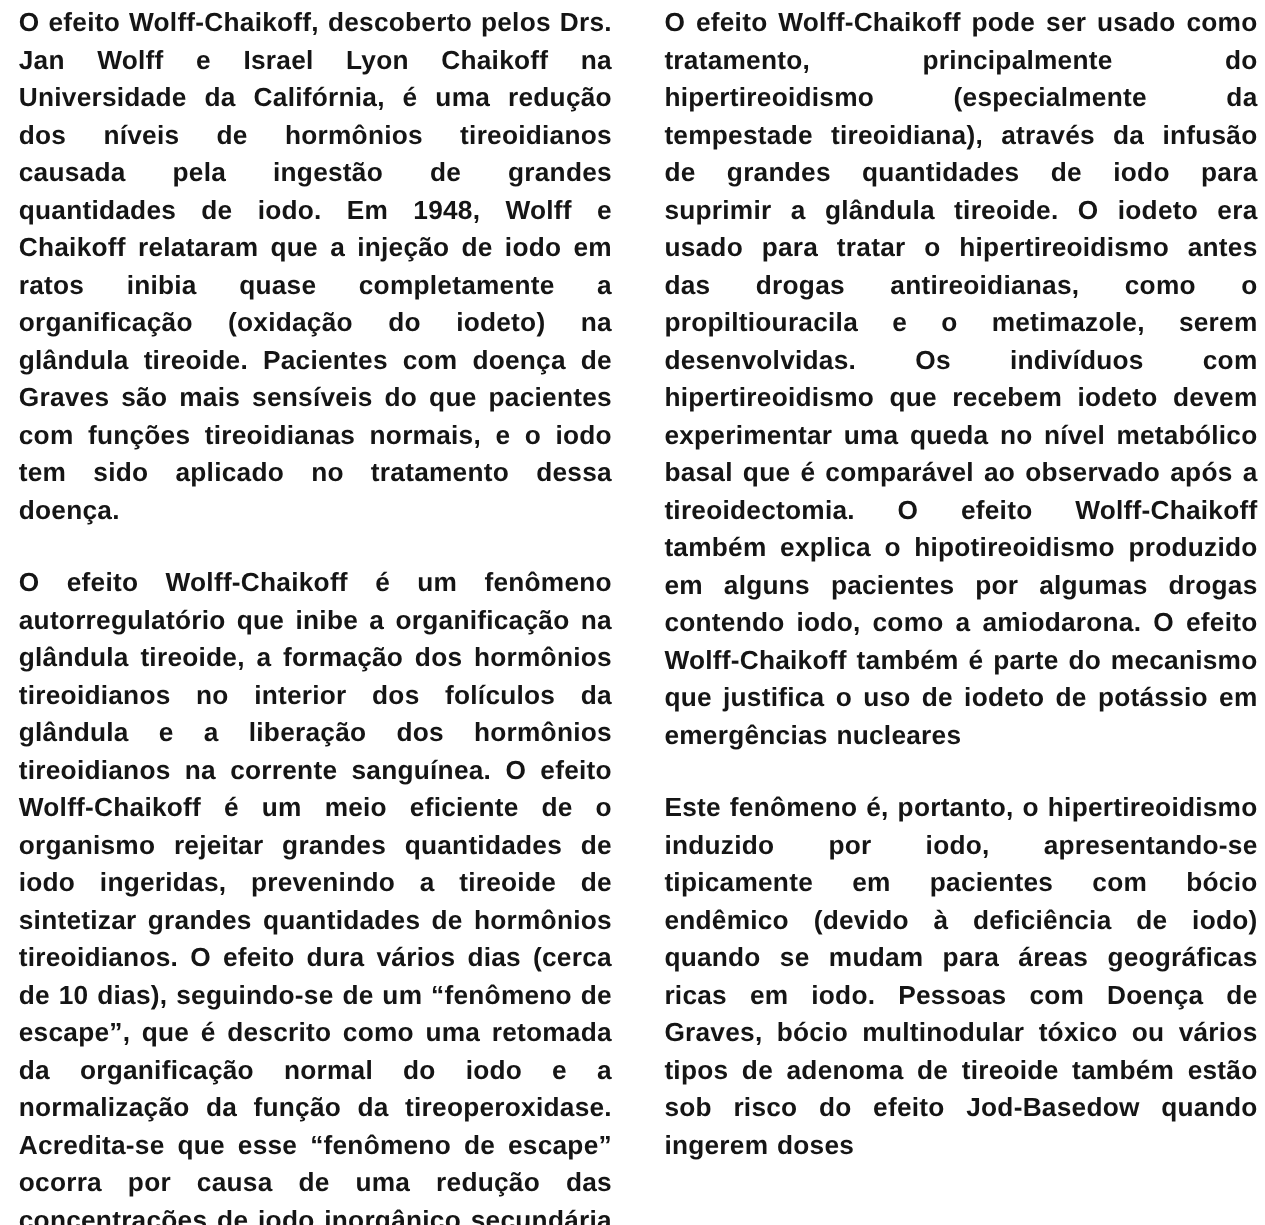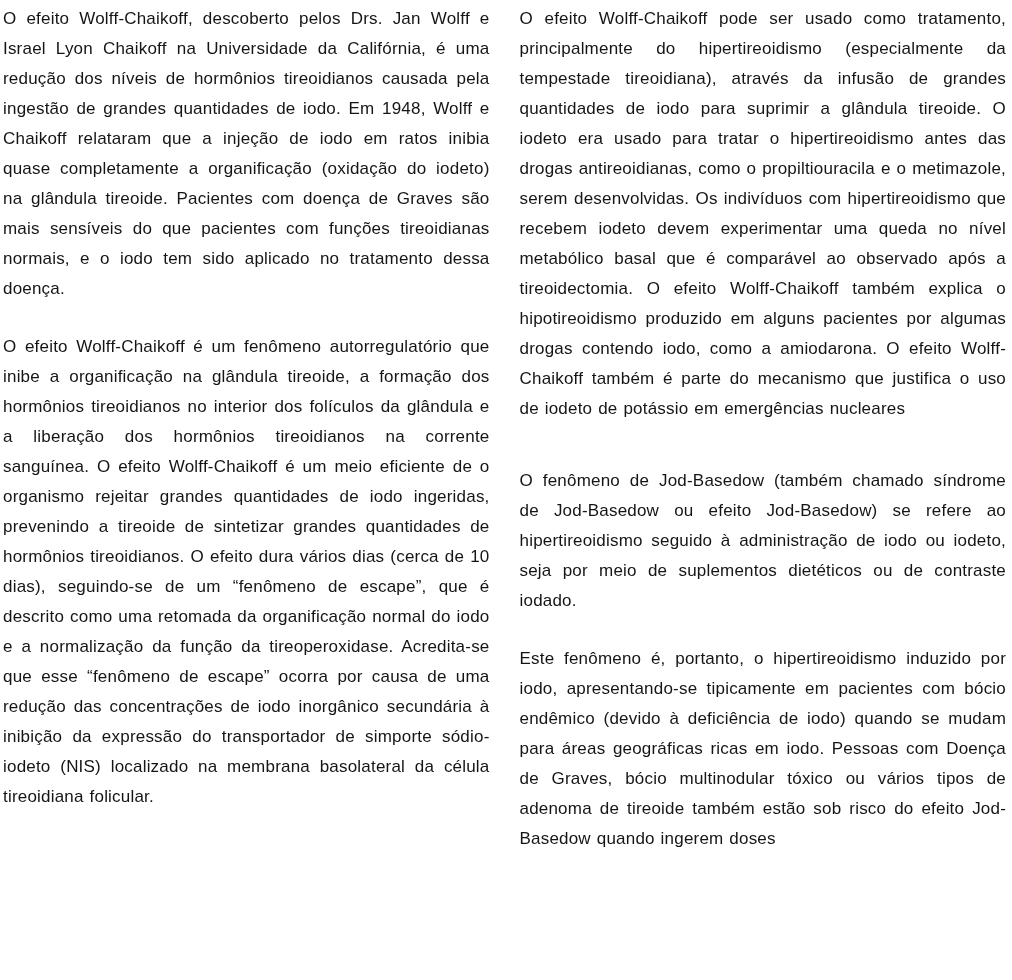--- a/index.html
+++ b/index.html
@@ -20,38 +20,37 @@
     height: 980px;
     padding: 4px 6px 0 3px;
     display: grid;
     grid-template-columns: 1fr 1fr;
     column-gap: 30px;
   }
   .column {
     min-width: 0;
   }
   .column p {
-    margin: 0 0 28px 0;
-    font-size: 17px;
+    margin: 0 0 28px 12px;
+    font-size: 21px;
     line-height: 30px;
     letter-spacing: 0.2px;
     word-spacing: 1px;
     text-align: justify;
-    font-weight: 400;
+    font-weight: 700;
   }
   .column p.extra-gap {
     margin-top: 42px;
   }
 </style>
 </head>
 <body>
 
 <div class="page">
   <div class="column">
     <p>O efeito Wolff-Chaikoff, descoberto pelos Drs. Jan Wolff e Israel Lyon Chaikoff na Universidade da Califórnia, é uma redução dos níveis de hormônios tireoidianos causada pela ingestão de grandes quantidades de iodo. Em 1948, Wolff e Chaikoff relataram que a injeção de iodo em ratos inibia quase completamente a organificação (oxidação do iodeto) na glândula tireoide. Pacientes com doença de Graves são mais sensíveis do que pacientes com funções tireoidianas normais, e o iodo tem sido aplicado no tratamento dessa doença.</p>
     <p>O efeito Wolff-Chaikoff é um fenômeno autorregulatório que inibe a organificação na glândula tireoide, a formação dos hormônios tireoidianos no interior dos folículos da glândula e a liberação dos hormônios tireoidianos na corrente sanguínea. O efeito Wolff-Chaikoff é um meio eficiente de o organismo rejeitar grandes quantidades de iodo ingeridas, prevenindo a tireoide de sintetizar grandes quantidades de hormônios tireoidianos. O efeito dura vários dias (cerca de 10 dias), seguindo-se de um “fenômeno de escape”, que é descrito como uma retomada da organificação normal do iodo e a normalização da função da tireoperoxidase. Acredita-se que esse “fenômeno de escape” ocorra por causa de uma redução das concentrações de iodo inorgânico secundária à inibição da expressão do transportador de simporte sódio-iodeto (NIS) localizado na membrana basolateral da célula tireoidiana folicular.</p>
   </div>
   <div class="column">
     <p>O efeito Wolff-Chaikoff pode ser usado como tratamento, principalmente do hipertireoidismo (especialmente da tempestade tireoidiana), através da infusão de grandes quantidades de iodo para suprimir a glândula tireoide. O iodeto era usado para tratar o hipertireoidismo antes das drogas antireoidianas, como o propiltiouracila e o metimazole, serem desenvolvidas. Os indivíduos com hipertireoidismo que recebem iodeto devem experimentar uma queda no nível metabólico basal que é comparável ao observado após a tireoidectomia. O efeito Wolff-Chaikoff também explica o hipotireoidismo produzido em alguns pacientes por algumas drogas contendo iodo, como a amiodarona. O efeito Wolff-Chaikoff também é parte do mecanismo que justifica o uso de iodeto de potássio em emergências nucleares</p>
-    <p class="extra-gap">O fenômeno de Jod-Basedow (também chamado síndrome de Jod-Basedow ou efeito Jod-Basedow) se refere ao hipertireoidismo seguido à administração de iodo ou iodeto, seja por meio de suplementos dietéticos ou de contraste iodado.</p>
     <p>Este fenômeno é, portanto, o hipertireoidismo induzido por iodo, apresentando-se tipicamente em pacientes com bócio endêmico (devido à deficiência de iodo) quando se mudam para áreas geográficas ricas em iodo. Pessoas com Doença de Graves, bócio multinodular tóxico ou vários tipos de adenoma de tireoide também estão sob risco do efeito Jod-Basedow quando ingerem doses</p>
   </div>
 </div>
 
 </body></html>

